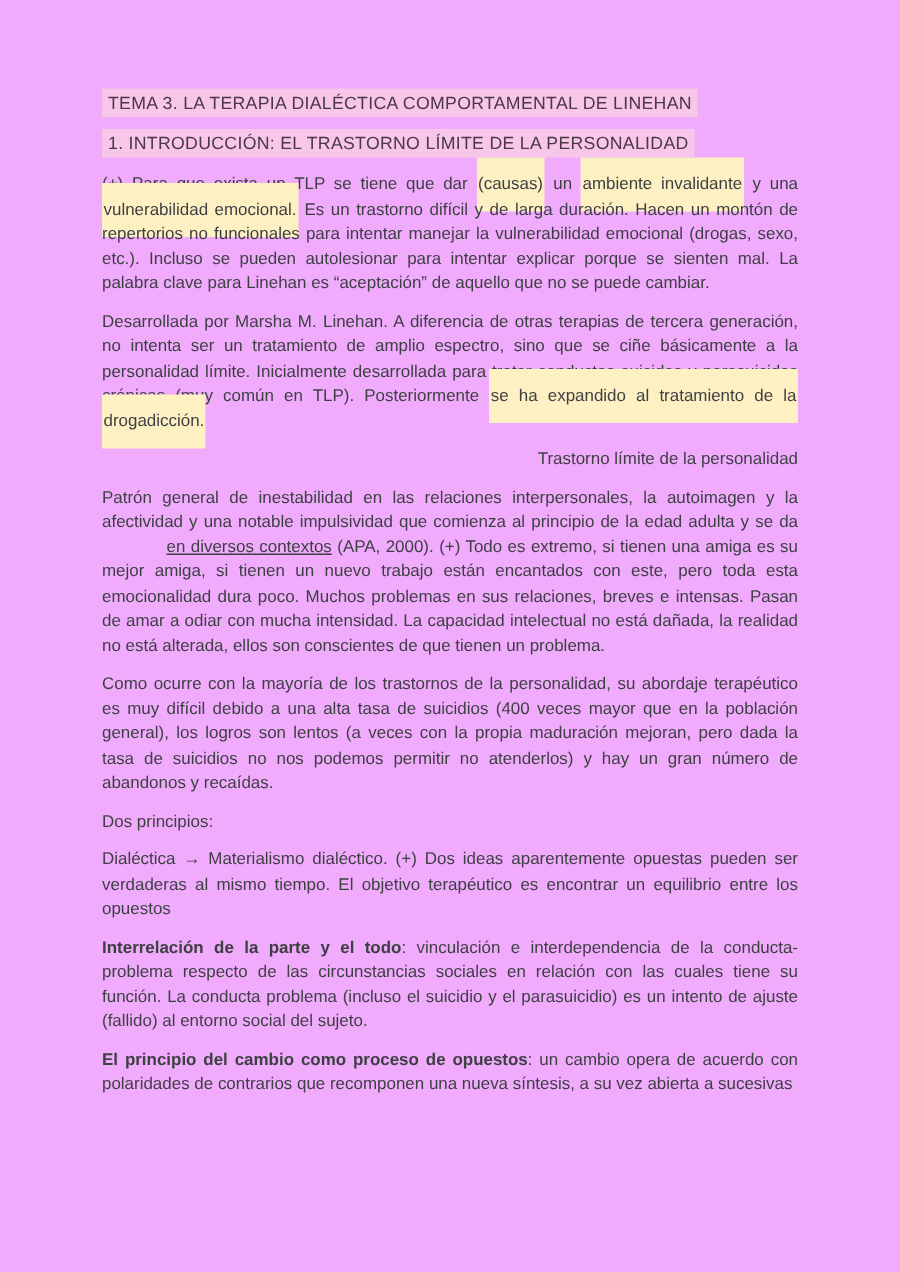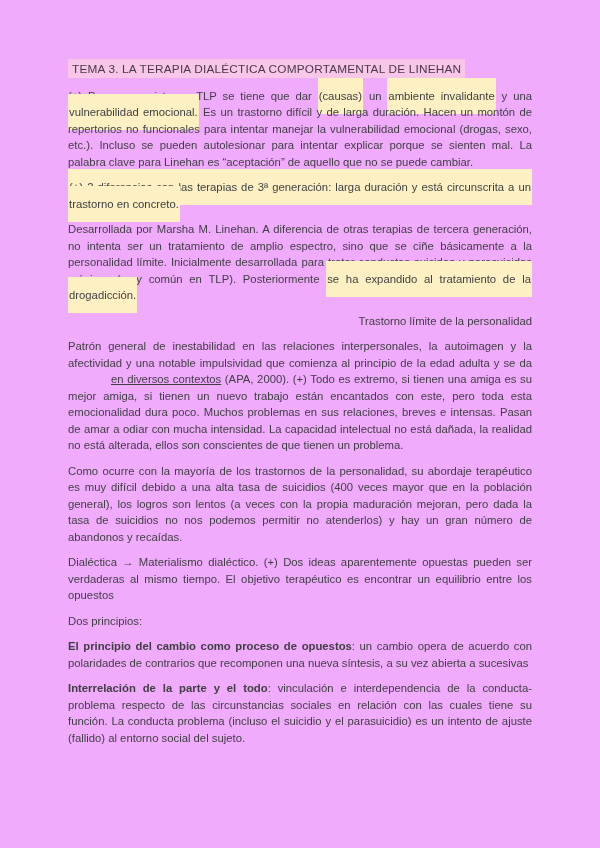--- a/index.html
+++ b/index.html
@@ -51,35 +51,35 @@
   .bold { font-weight: bold; }
   .underline { text-decoration: underline; margin-left: 43px; }
 </style>
 </head>
 <body>
 
 <div class="sheet">
 
   <div class="doc-heading"><span class="hl-pink">TEMA 3. LA TERAPIA DIALÉCTICA COMPORTAMENTAL DE LINEHAN</span></div>
 
+  <div class="doc-heading"><span class="hl-pink">1. INTRODUCCIÓN: EL TRASTORNO LÍMITE DE LA PERSONALIDAD</span></div>
 
   <p class="para"><span>(+) Para que exista un TLP se tiene que dar </span><span class="hl-yellow">(causas)</span><span> un </span><span class="hl-yellow">ambiente invalidante</span><span> y una </span><span class="hl-yellow">vulnerabilidad emocional.</span><span> Es un trastorno difícil y de larga duración. Hacen un montón de repertorios no funcionales para intentar manejar la vulnerabilidad emocional (drogas, sexo, etc.). Incluso se pueden autolesionar para intentar explicar porque se sienten mal. La palabra clave para Linehan es “aceptación” de aquello que no se puede cambiar.</span></p>
 
-  <p class="para"><span class="hl-yellow">(+) 2 diferencias con las terapias de 3ª generación: larga duración y está circunscrita a un trastorno en concreto.</span></p>
 
   <p class="para"><span>Desarrollada por Marsha M. Linehan. A diferencia de otras terapias de tercera generación, no intenta ser un tratamiento de amplio espectro, sino que se ciñe básicamente a la personalidad límite. Inicialmente desarrollada para tratar conductas suicidas y parasuicidas crónicas (muy común en TLP). Posteriormente </span><span class="hl-yellow">se ha expandido al tratamiento de la drogadicción.</span></p>
 
   <p class="subheading"><span>Trastorno límite de la personalidad</span></p>
 
   <p class="para"><span>Patrón general de inestabilidad en las relaciones interpersonales, la autoimagen y la afectividad y una notable impulsividad que comienza al principio de la edad adulta y se da </span><span class="underline">en diversos contextos</span><span> (APA, 2000). (+) Todo es extremo, si tienen una amiga es su mejor amiga, si tienen un nuevo trabajo están encantados con este, pero toda esta emocionalidad dura poco. Muchos problemas en sus relaciones, breves e intensas. Pasan de amar a odiar con mucha intensidad. La capacidad intelectual no está dañada, la realidad no está alterada, ellos son conscientes de que tienen un problema.</span></p>
 
   <p class="para"><span>Como ocurre con la mayoría de los trastornos de la personalidad, su abordaje terapéutico es muy difícil debido a una alta tasa de suicidios (400 veces mayor que en la población general), los logros son lentos (a veces con la propia maduración mejoran, pero dada la tasa de suicidios no nos podemos permitir no atenderlos) y hay un gran número de abandonos y recaídas.</span></p>
 
 
+  <p class="para"><span>Dos principios:</span></p>
+
   <p class="para"><span>Dialéctica → Materialismo dialéctico. (+) Dos ideas aparentemente opuestas pueden ser verdaderas al mismo tiempo. El objetivo terapéutico es encontrar un equilibrio entre los opuestos</span></p>
 
-  <p class="para"><span>Dos principios:</span></p>
+  <p class="para"><span class="bold">Interrelación de la parte y el todo</span><span>: vinculación e interdependencia de la conducta-problema respecto de las circunstancias sociales en relación con las cuales tiene su función. La conducta problema (incluso el suicidio y el parasuicidio) es un intento de ajuste (fallido) al entorno social del sujeto.</span></p>
 
   <p class="para"><span class="bold">El principio del cambio como proceso de opuestos</span><span>: un cambio opera de acuerdo con polaridades de contrarios que recomponen una nueva síntesis, a su vez abierta a sucesivas</span></p>
-
-  <p class="para"><span class="bold">Interrelación de la parte y el todo</span><span>: vinculación e interdependencia de la conducta-problema respecto de las circunstancias sociales en relación con las cuales tiene su función. La conducta problema (incluso el suicidio y el parasuicidio) es un intento de ajuste (fallido) al entorno social del sujeto.</span></p>
 
 </div>
 
 </body></html>

